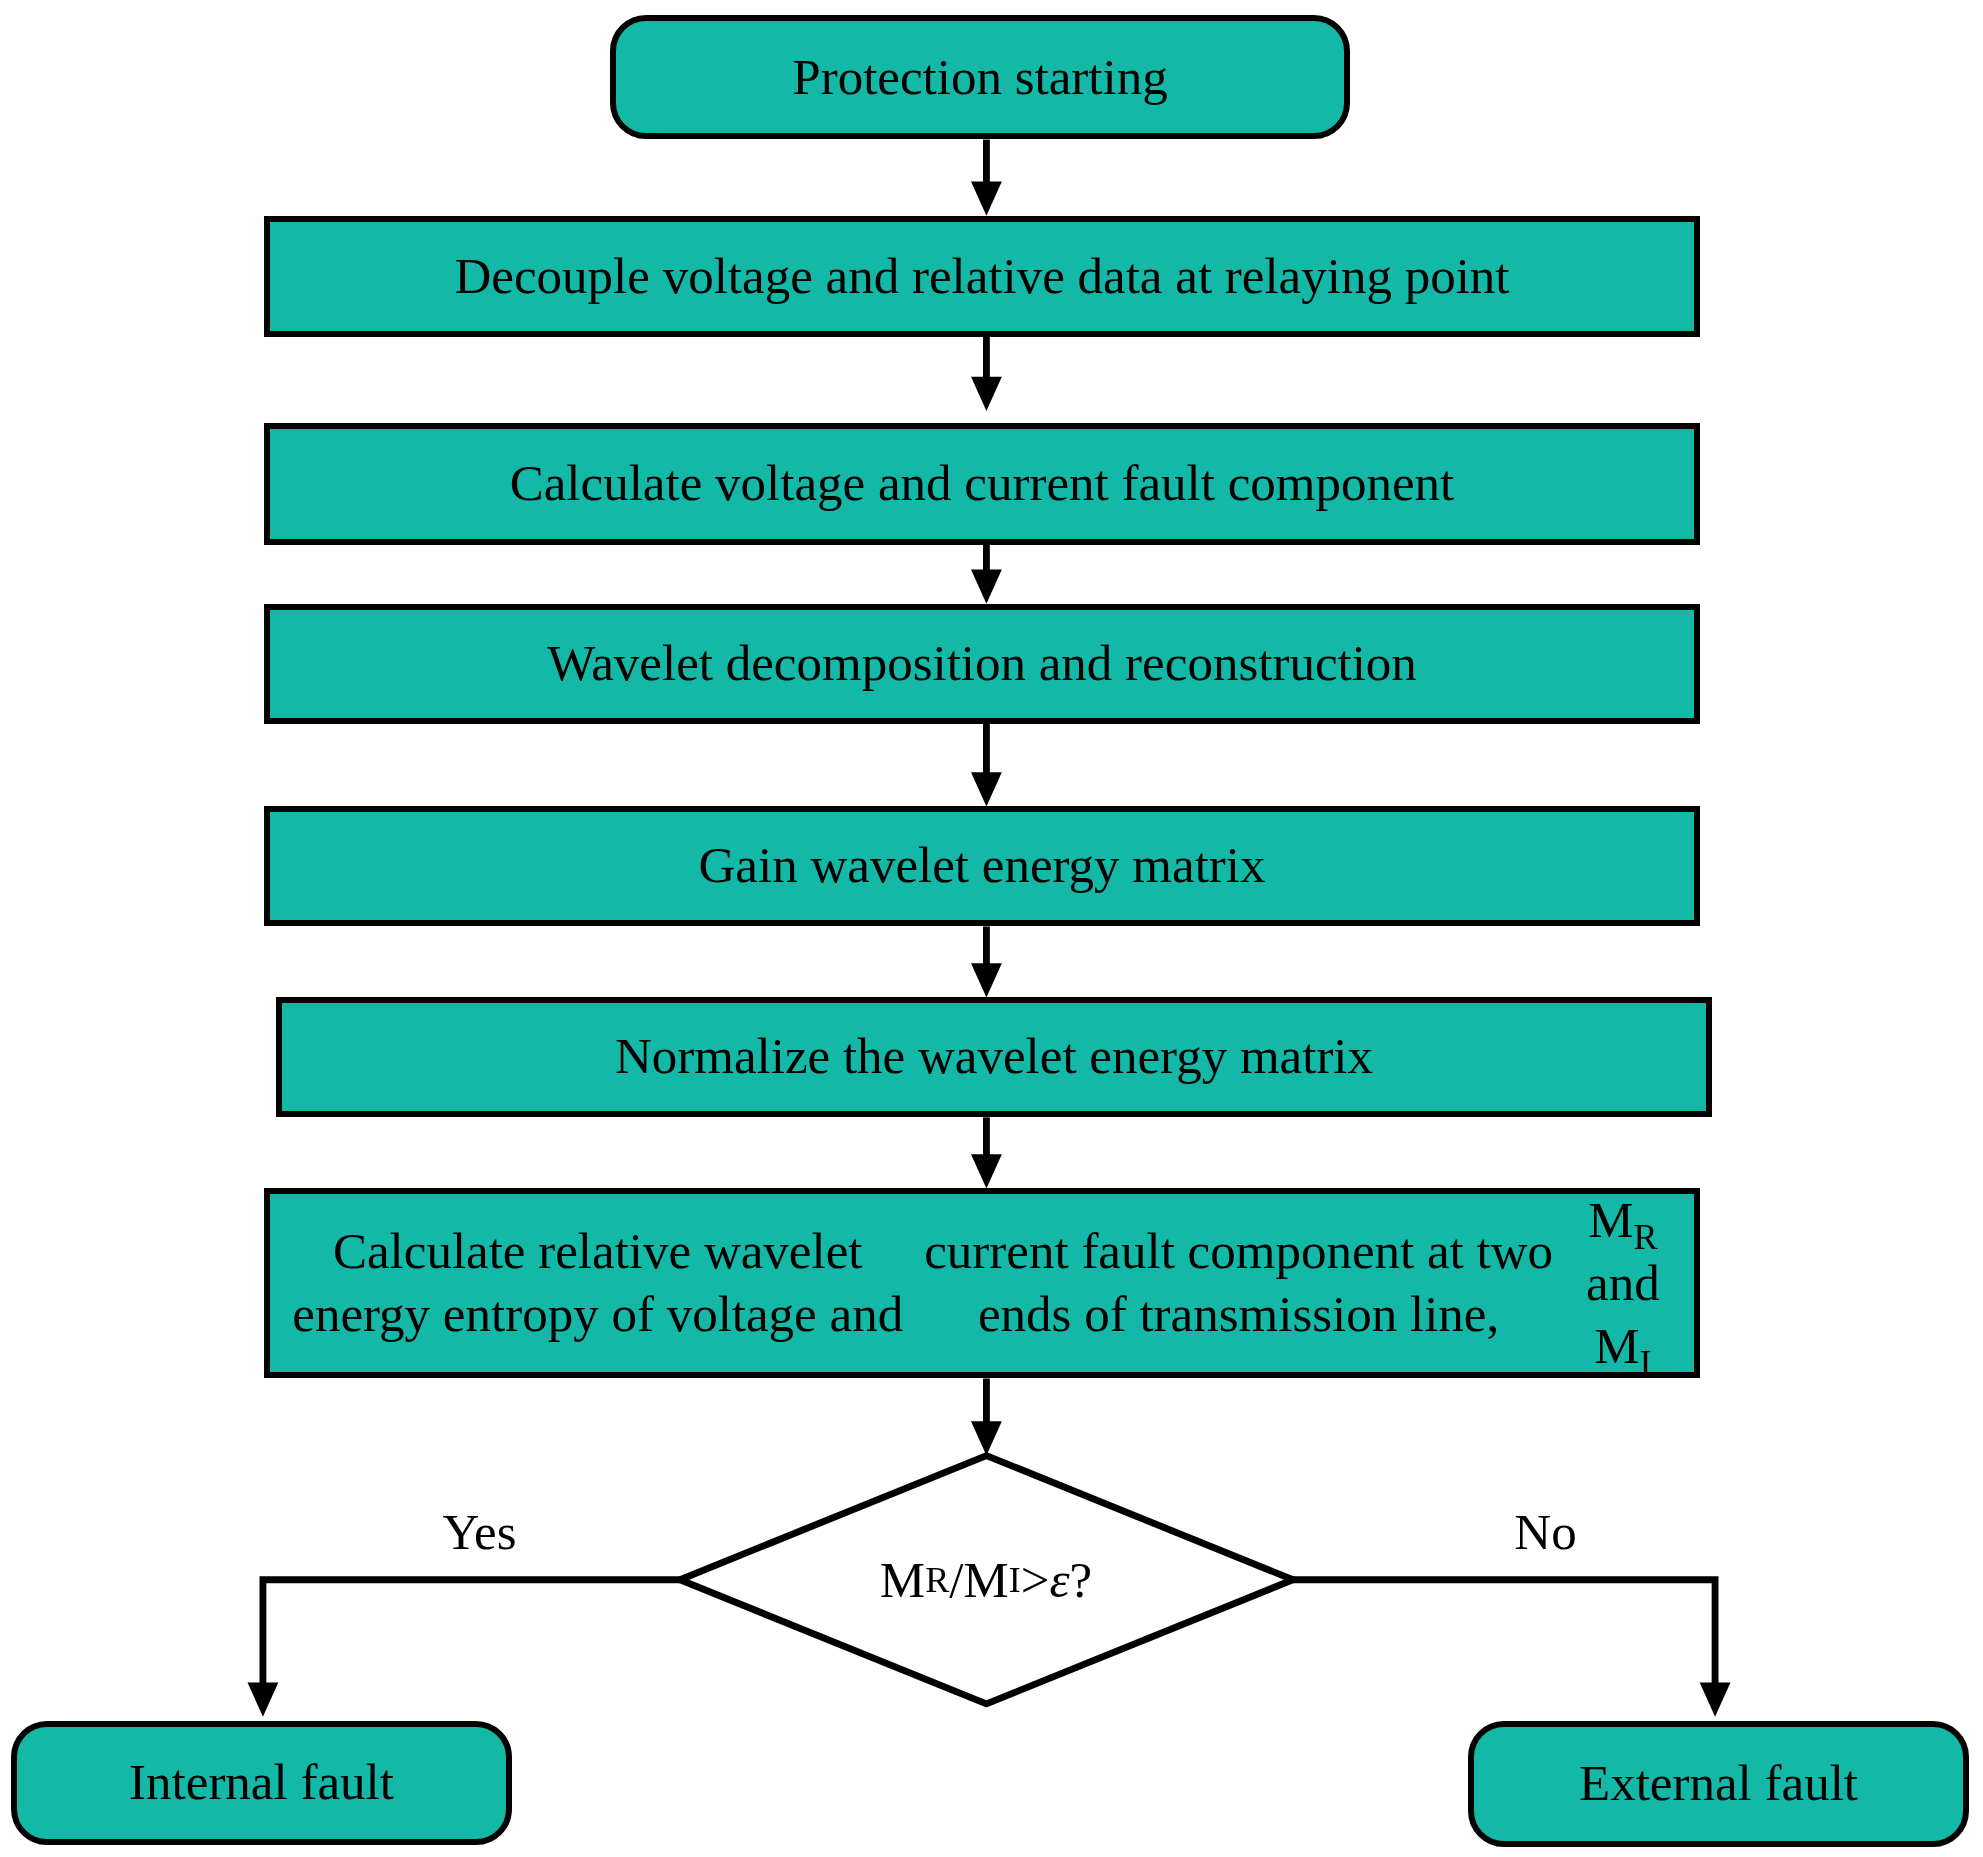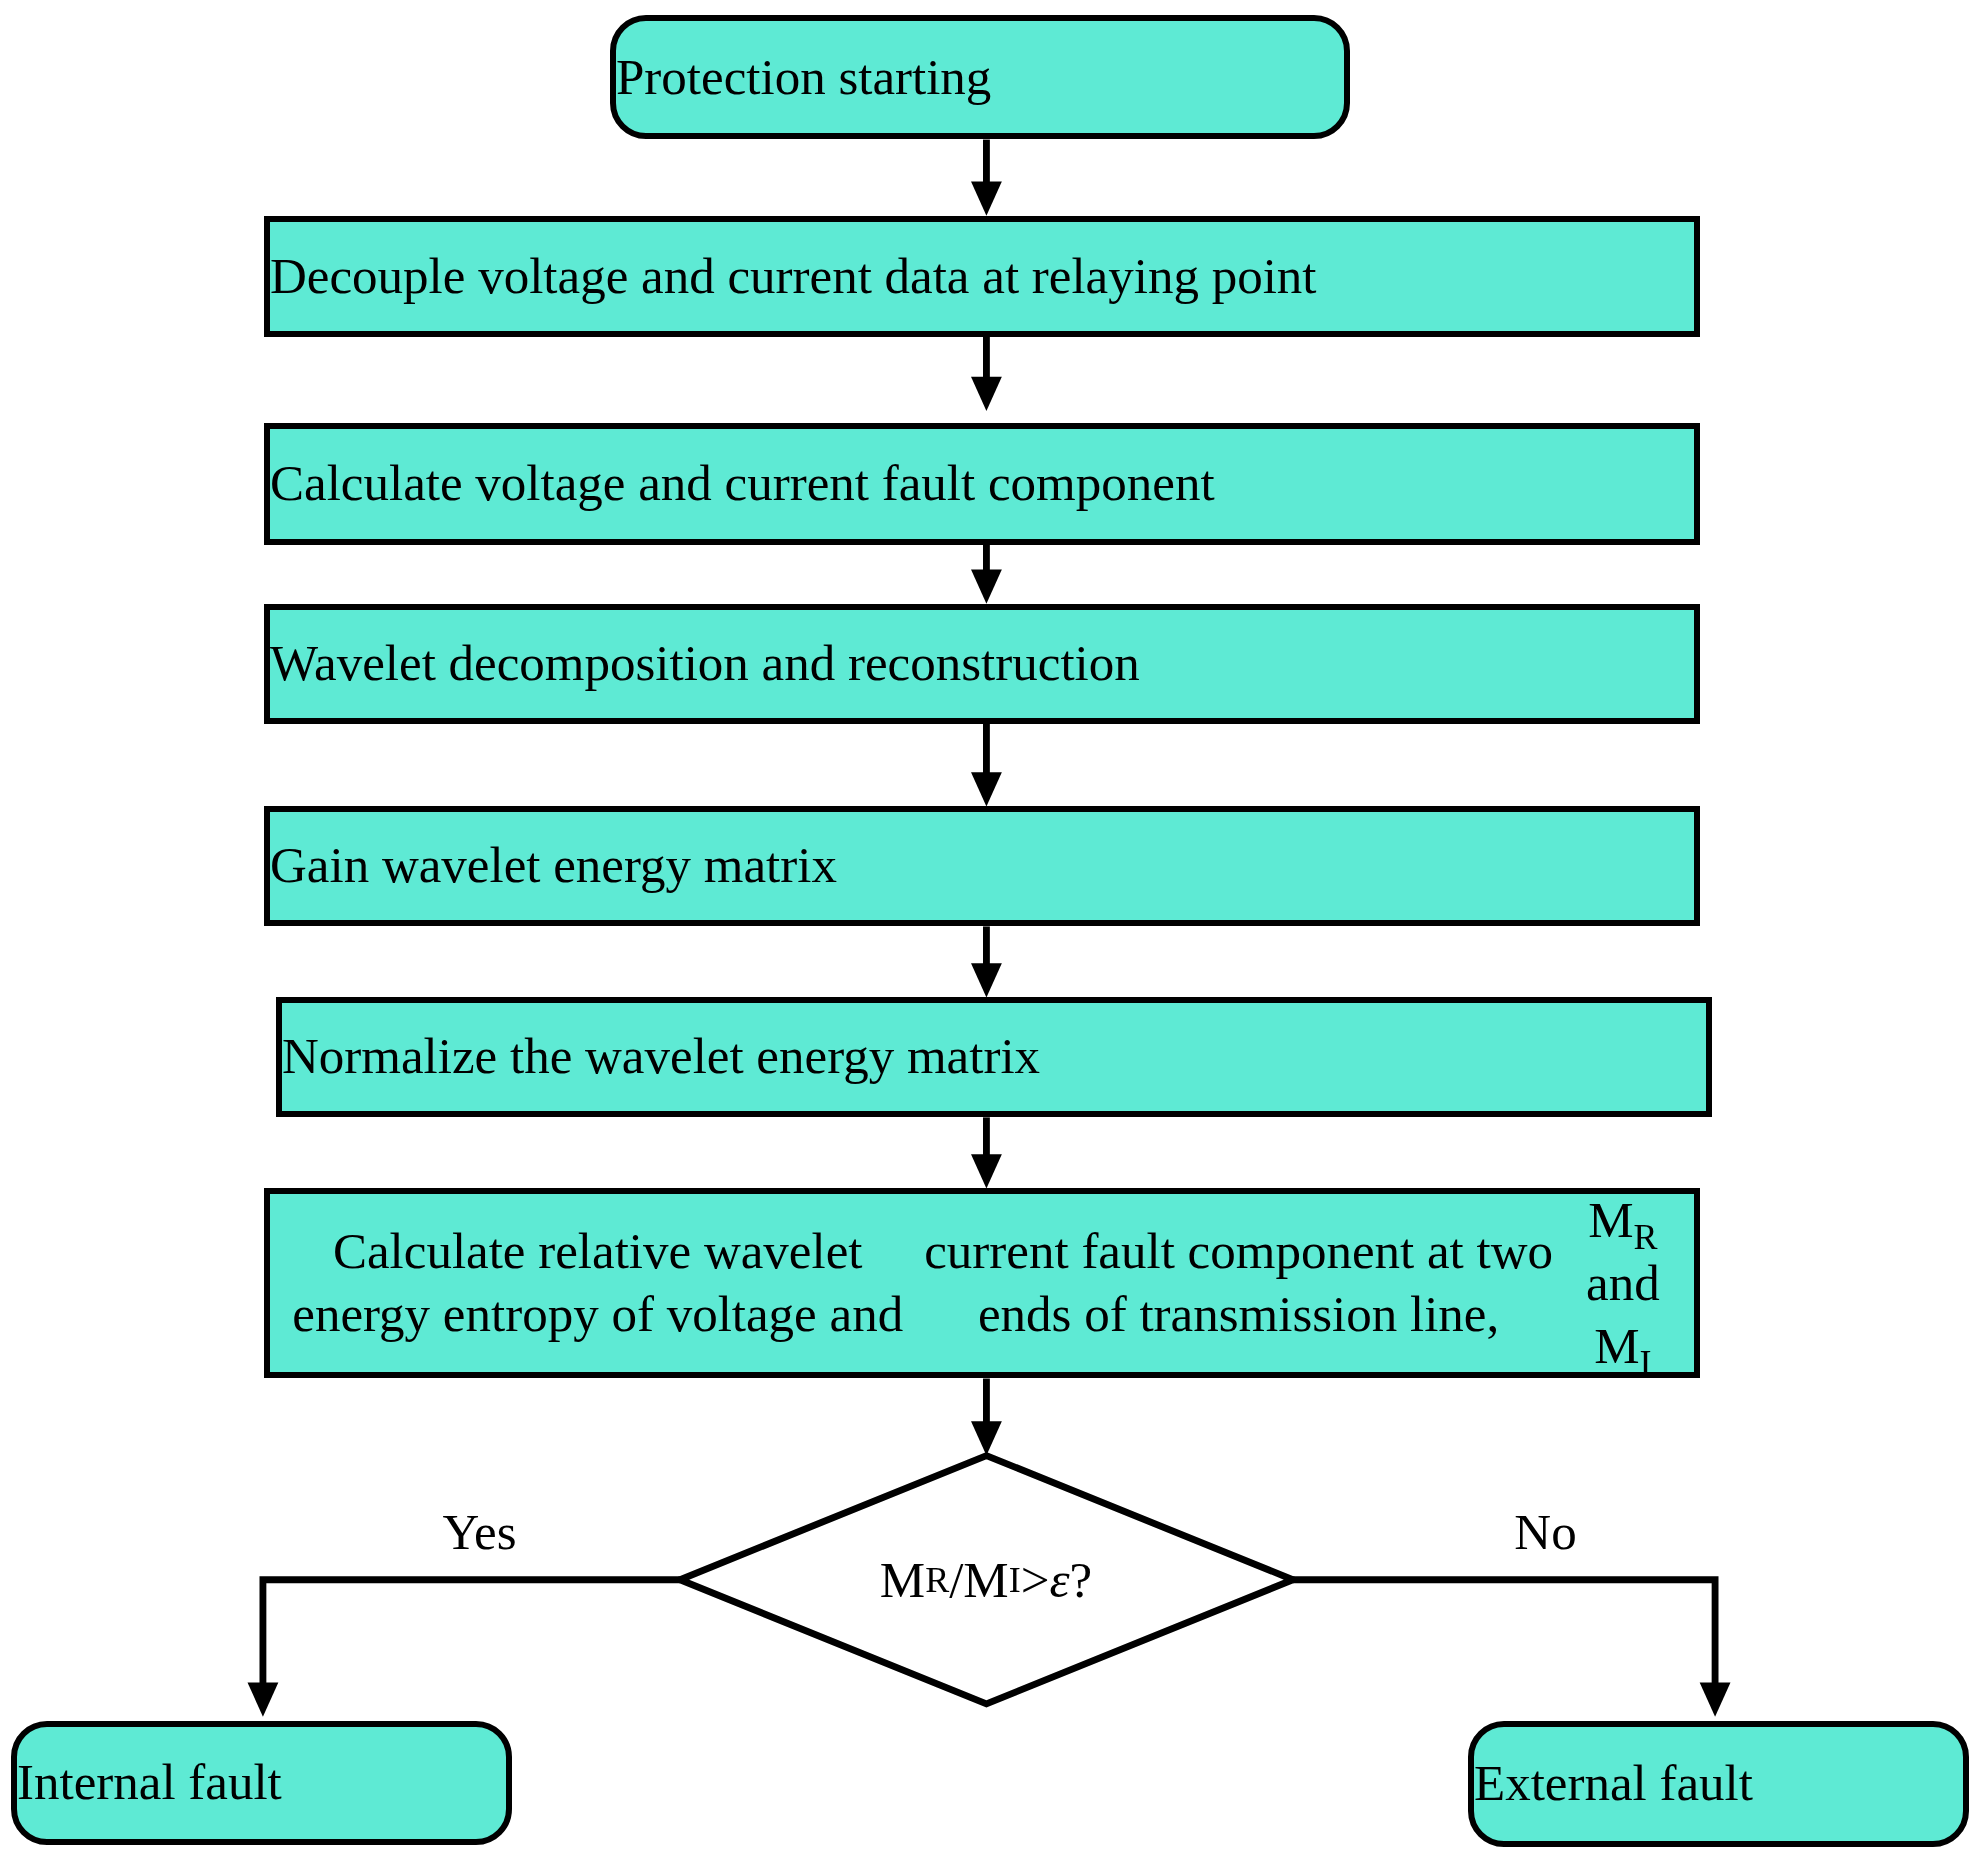--- a/index.html
+++ b/index.html
@@ -9,23 +9,24 @@
     background:#ffffff;
     font-family:"Liberation Serif","DejaVu Serif",serif;
     color:#000000;
     overflow:hidden;
   }
   .layer{position:absolute;left:0;top:0;}
   .node{
     position:absolute;
     box-sizing:border-box;
     border:6.8px solid #000000;
-    background:#5eead4;
+    background:#14b8a6;
     display:flex;
     align-items:center;
+    justify-content:center;
     text-align:center;
     font-size:51px;
     line-height:1.2;
   }
   .terminator{border-radius:36px;}
   .process{border-radius:0;}
   .multi{line-height:63px;padding:3.4px 8.6px;}
   .floating{
     position:absolute;
     display:flex;
@@ -92,21 +93,21 @@
       <polyline points="1510,1845 2003,1845 2003,1967" fill="none" stroke="#000" stroke-width="8"></polyline>
       <polygon points="1985,1965 2021,1965 2003,2005" fill="#000"></polygon>
     </g>
   </svg>
 
   <div class="node terminator" style="left:610px;top:15.4px;width:740px;height:124px">
     <span>Protection starting</span>
   </div>
 
   <div class="node process" style="left:264px;top:216px;width:1436px;height:121px">
-    <span>Decouple voltage and current data at relaying point</span>
+    <span>Decouple voltage and relative data at relaying point</span>
   </div>
 
   <div class="node process" style="left:264px;top:423px;width:1436px;height:122px">
     <span>Calculate voltage and current fault component</span>
   </div>
 
   <div class="node process" style="left:264px;top:604px;width:1436px;height:120px">
     <span>Wavelet decomposition and reconstruction</span>
   </div>
 

